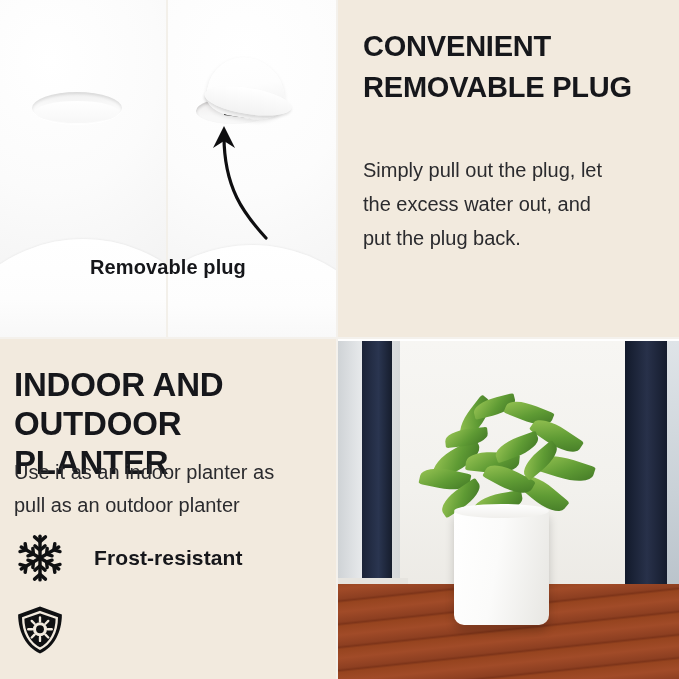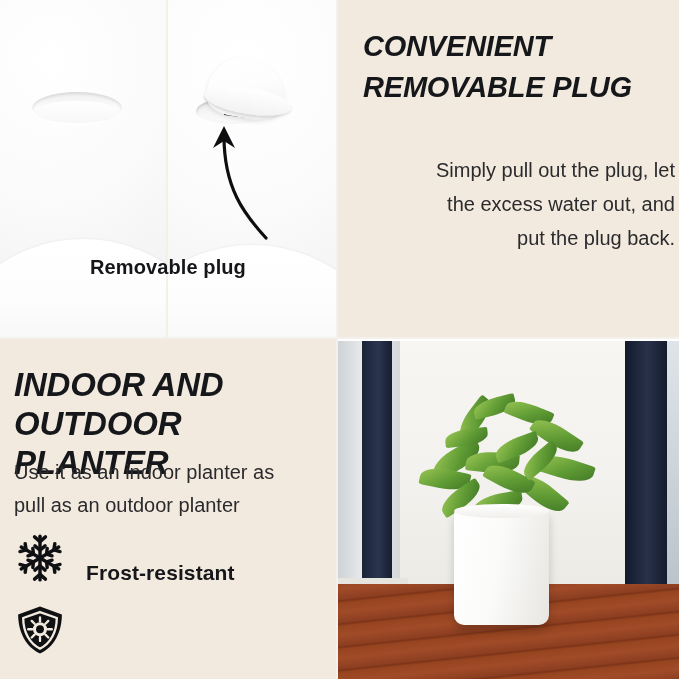--- a/index.html
+++ b/index.html
@@ -98,39 +98,38 @@
   }
 
   
   .headline{
     position:absolute;
     color:#16171b;
     font-weight:800;
     letter-spacing:-.2px;
     text-transform:uppercase;
     white-space:pre-line;
-    font-style:italic;
   }
   .body-copy{
     position:absolute;
     color:#2b2b2e;
     font-weight:400;
     white-space:pre-line;
   }
 
   .panel-tr .headline{left:26px;top:26px;width:308px;font-size:29px;line-height:41px;}
-  .panel-tr .body-copy{left:26px;top:153px;width:312px;font-size:20px;line-height:34px;text-align:right;}
+  .panel-tr .body-copy{left:26px;top:153px;width:312px;font-size:20px;line-height:34px;}
 
   .panel-bl .headline{left:14px;top:27px;width:318px;font-size:33px;line-height:39px;}
   .panel-bl .body-copy{left:14px;top:118px;width:320px;font-size:20px;line-height:33px;}
 
   
   .feature-row{
     position:absolute;left:12px;width:310px;height:54px;
-    display:flex;align-items:flex-end;
+    display:flex;align-items:center;gap:8px;
   }
   .feature-row.row-0{top:193px;}
   .feature-row.row-1{top:265px;}
   .feature-icon{
     width:56px;height:54px;flex:0 0 56px;
     display:flex;align-items:center;justify-content:center;
   }
   .feature-label{
     color:#16171b;font-size:21px;font-weight:700;letter-spacing:.1px;
     margin-left:18px;white-space:nowrap;

